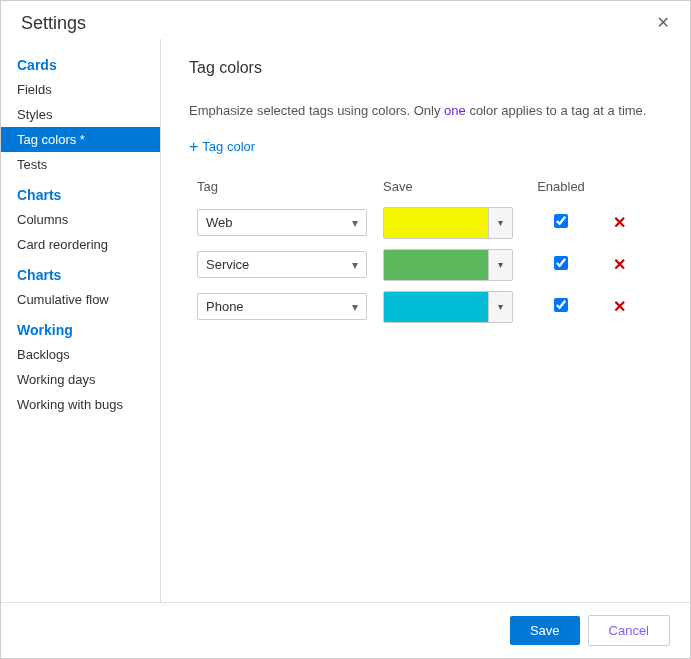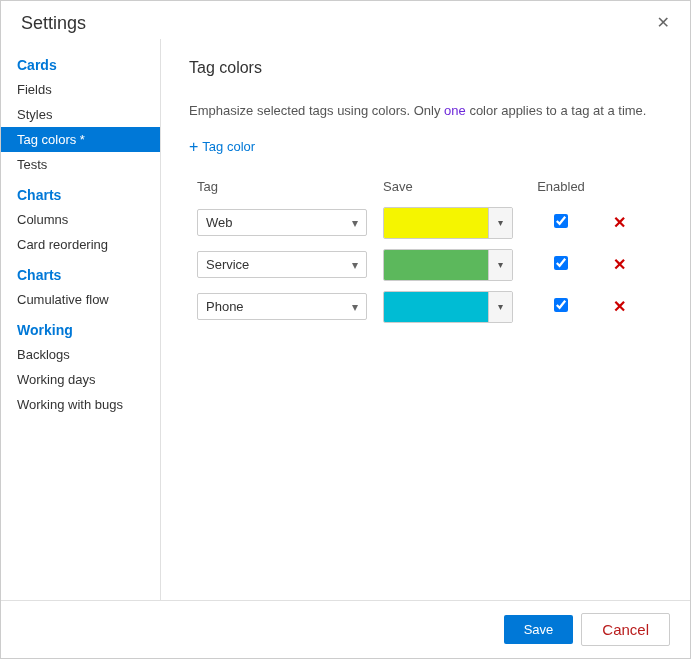--- a/index.html
+++ b/index.html
@@ -198,24 +198,24 @@
       background: #0078d7;
       color: #fff;
       border: none;
       padding: 7px 20px;
       font-size: 13px;
       cursor: pointer;
       border-radius: 2px;
     }
     .btn-cancel {
       background: #fff;
-      color: #b91c1c;
+      color: #8b5cf6;
       border: 1px solid #ccc;
       padding: 7px 20px;
-      font-size: 15px;
+      font-size: 13px;
       cursor: pointer;
       border-radius: 2px;
     }
     .chevron-down::after {
       content: "▾";
       font-size: 12px;
       color: #666;
     }
   </style>
 </head>

